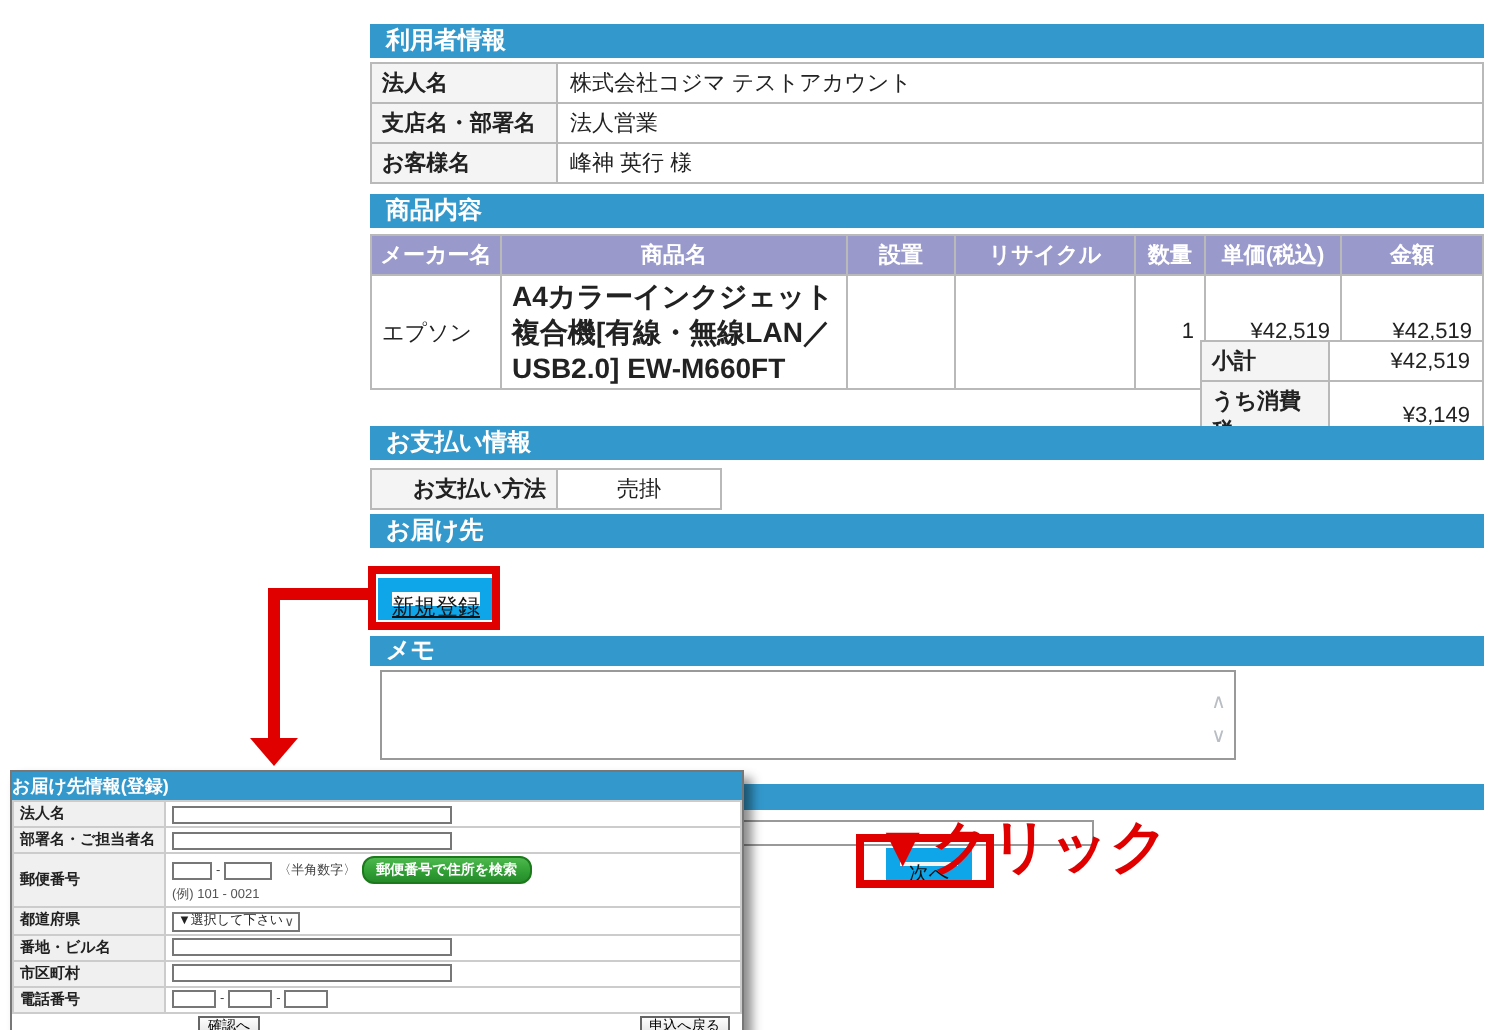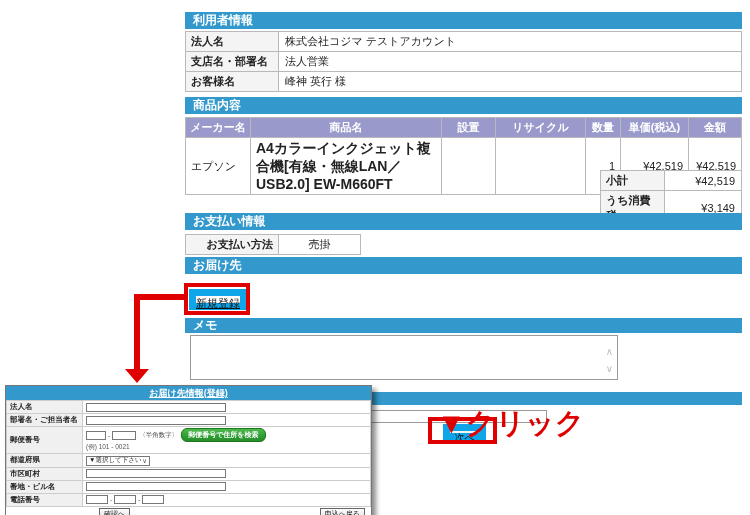--- a/index.html
+++ b/index.html
@@ -44,21 +44,21 @@
   .arrow-seg { position:absolute; background:#e00000; z-index:30; }
   .arrow-head { position:absolute; width:0; height:0; border-left:12px solid transparent;
                 border-right:12px solid transparent; border-top:14px solid #e00000; z-index:30; }
   .click-text { position:absolute; left:437px; top:374px; z-index:28; color:#e00000;
                 font-size:29px; font-weight:900; letter-spacing:0; white-space:nowrap;margin-top:30px; }
 
   
   .popup { position:absolute; left:5px; top:385px; width:367px; z-index:20; background:#fff;
            border:1px solid #777; box-shadow:4px 4px 5px rgba(0,0,0,0.45); }
   .popup-header { height:14px; background:#3399cc; color:#fff; font-size:9px; font-weight:bold;
-                  text-align:center; line-height:14px;text-decoration:underline; }
+                  text-align:left; line-height:14px; }
   .popup table { width:100%; table-layout:fixed; }
   .popup td { border:1px solid #ccc; font-size:7.5px; padding:1px 3px; }
   .popup .plbl { width:76px; background:#f0f0f0; font-weight:bold; }
   .tin { border:1px solid #777; background:#fff; height:9px; font-size:7px; padding:0 1px; vertical-align:middle; }
   .w-wide { width:140px; } .w-zip1 { width:20px; } .w-zip2 { width:24px; } .w-tel { width:22px; }
   .hint { font-size:6.5px; color:#444; }
   .ex { font-size:6.5px; color:#555; margin-top:1px; }
   .green-btn { display:inline-block; background:linear-gradient(#4db84d,#2f9e33 60%,#268a2a);
                border:1px solid #1c7a1c; border-radius:6px; color:#fff; font-size:7px; font-weight:bold;
                padding:1px 6px; vertical-align:middle; margin-left:3px; cursor:pointer; }
@@ -89,21 +89,21 @@
       <td class="val">峰神 英行 様</td>
     </tr>
   </tbody>
     </table>
 
   <div class="secbar" style="top:97px;">商品内容</div>
   <table class="abs prod" style="left:185px; top:117px; width:557px;">
     <tbody>
         <tr>
       <th style="width:65px; height:15px;">メーカー名</th>
-      <th style="width:191px;margin-top:14px;">商品名</th>
+      <th style="width:173px;margin-top:14px;">商品名</th>
       <th style="width:54px;">設置</th>
       <th style="width:90px;">リサイクル</th>
       <th style="width:35px;">数量</th>
       <th style="width:68px;">単価(税込)</th>
       <th>金額</th>
     </tr>
     <tr>
       <td style="height:30px;">エプソン</td>
       <td style="font-size:14px;font-weight:bold;">A4カラーインクジェット複合機[有線・無線LAN／USB2.0] EW-M660FT</td>
       <td></td>
@@ -187,25 +187,25 @@
       <tr>
         <td class="plbl">都道府県</td>
         <td>
           <span class="psel">
             <span>▼選択して下さい</span>
             <span style="color:#555;">∨</span>
           </span>
         </td>
       </tr>
       <tr>
+        <td class="plbl">番地・ビル名</td>
+        <td><input class="tin w-wide" type="text" style=""></td>
+      </tr>
+      <tr>
         <td class="plbl">市区町村</td>
-        <td><input class="tin w-wide" type="text" style=""></td>
-      </tr>
-      <tr>
-        <td class="plbl">番地・ビル名</td>
         <td><input class="tin w-wide" type="text" style=""></td>
       </tr>
       <tr>
         <td class="plbl">電話番号</td>
         <td>
           <div style="display:flex; align-items:center;">
             <input class="tin w-tel" type="text" style="">
             <span class="hint" style="margin:0 2px;">-</span>
             <input class="tin w-tel" type="text" style="">
             <span class="hint" style="margin:0 2px;">-</span>

